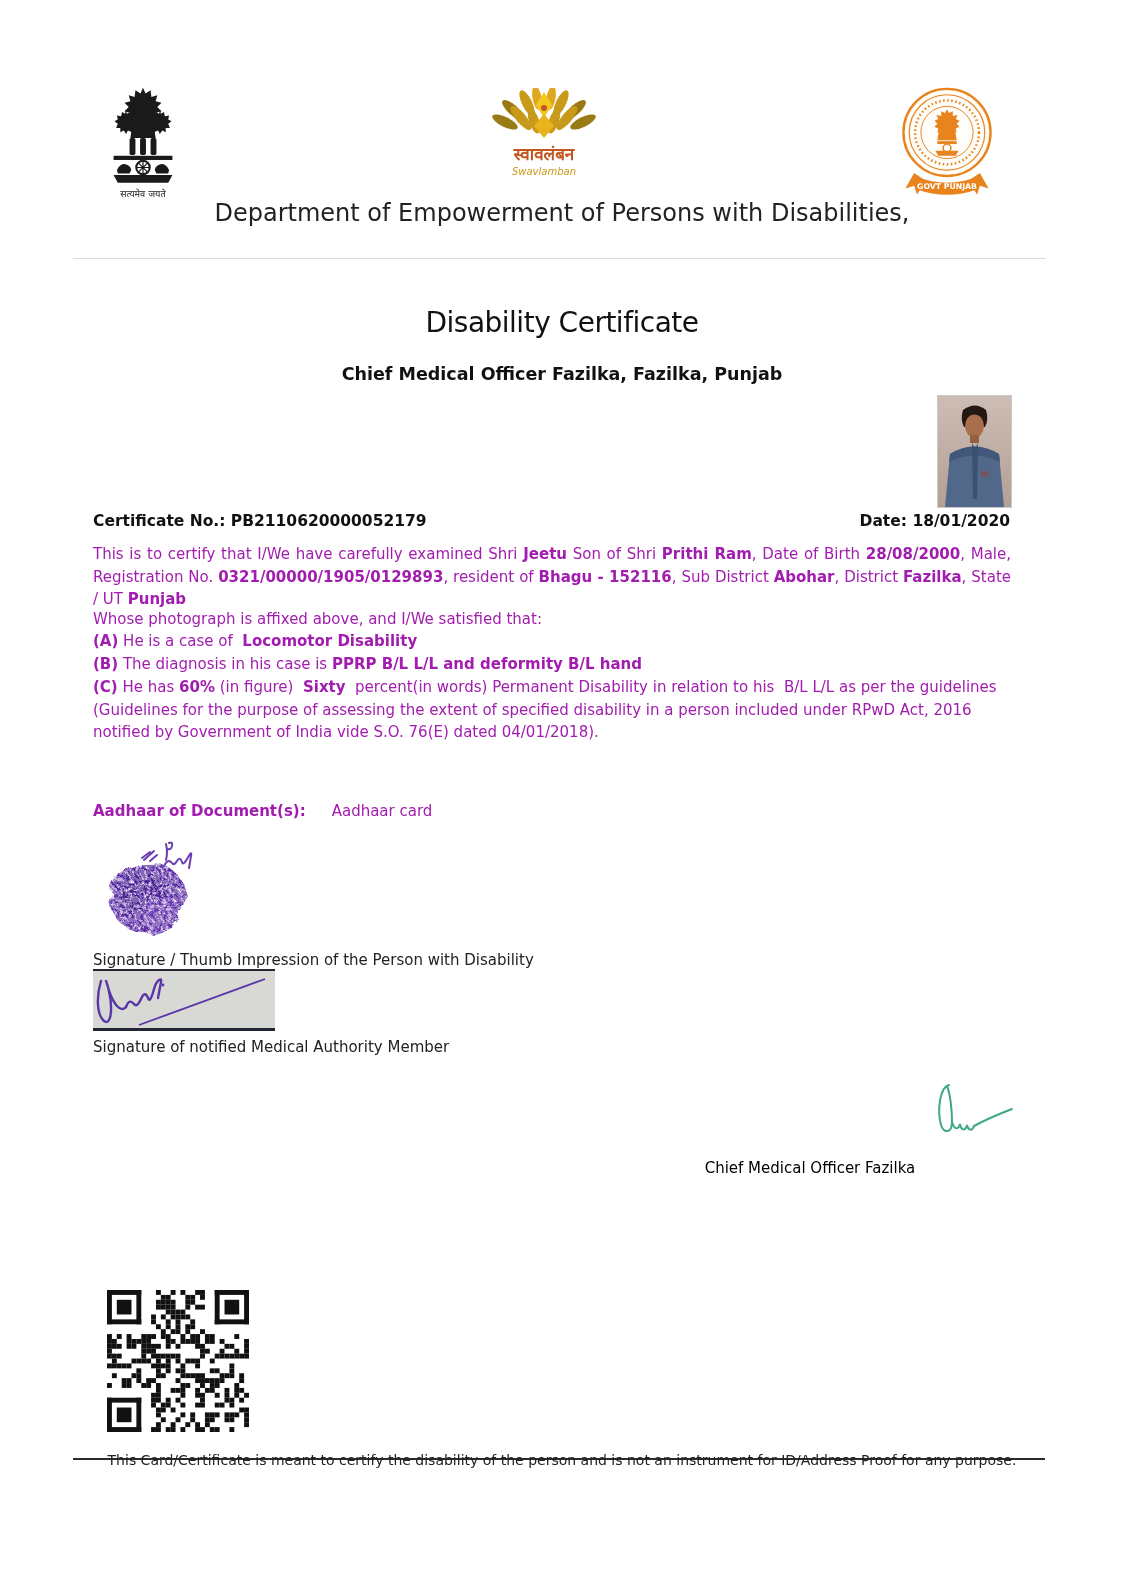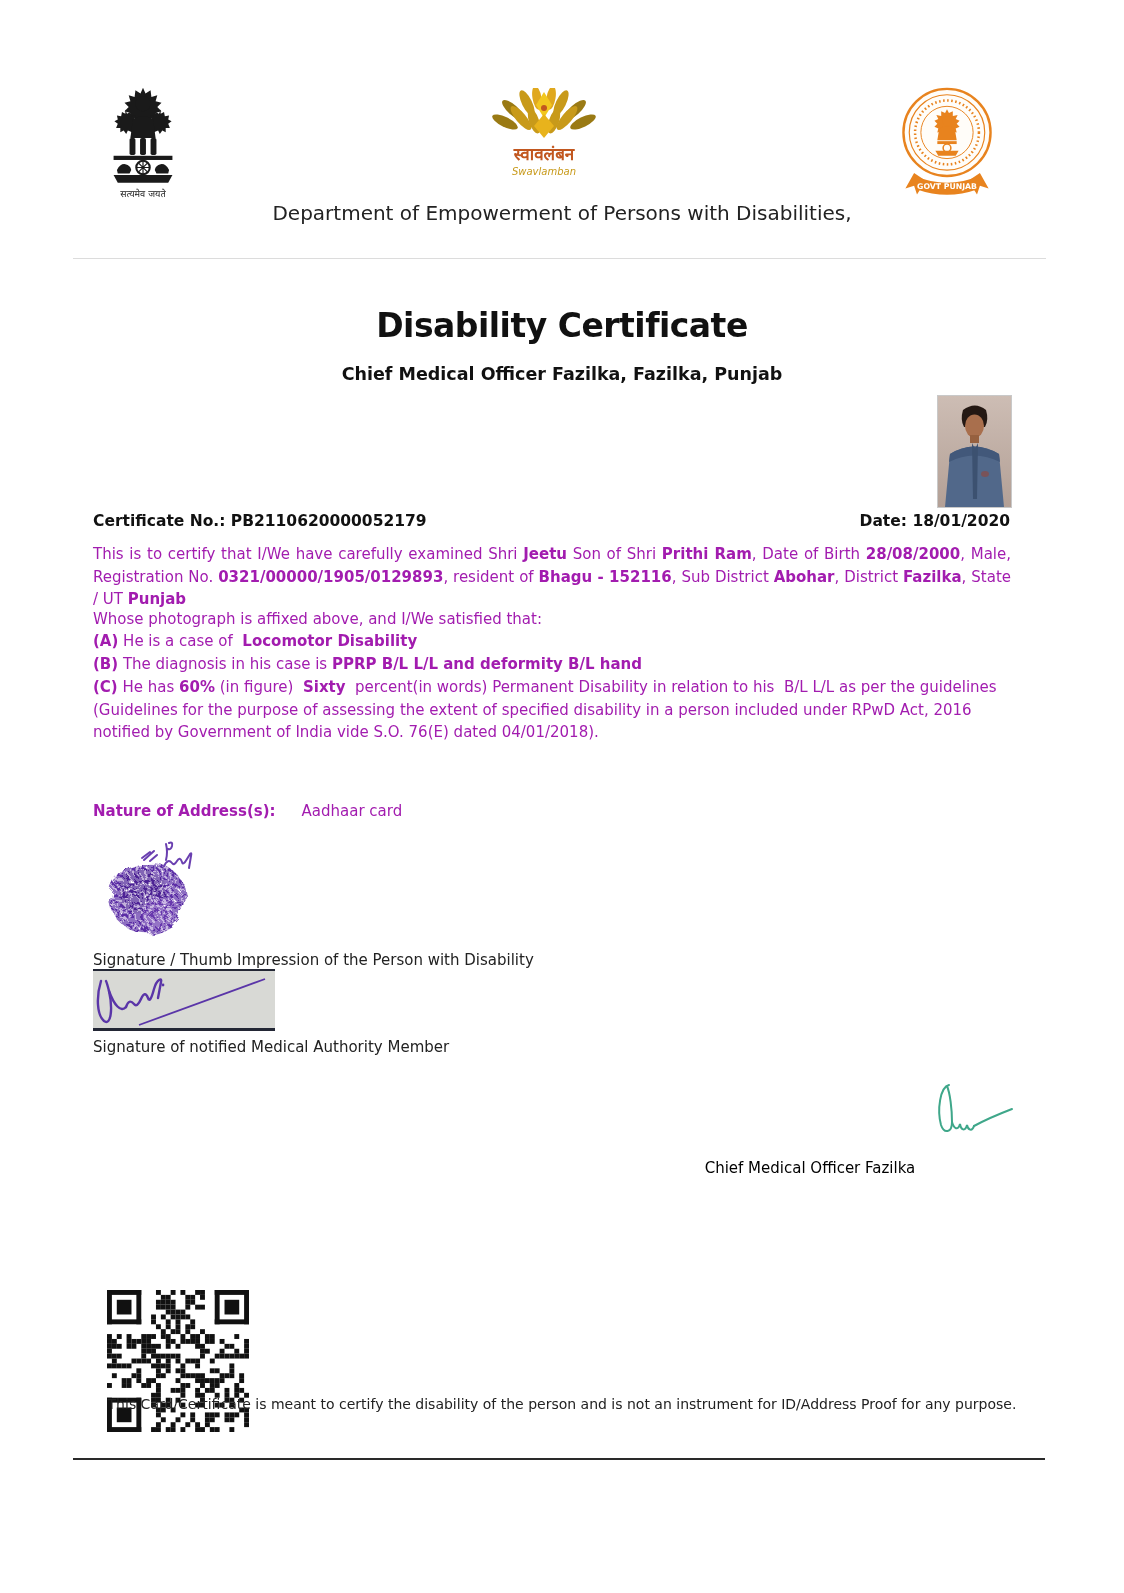--- a/index.html
+++ b/index.html
@@ -3,24 +3,24 @@
 <meta charset="utf-8">
 <style>
   * { margin:0; padding:0; box-sizing:border-box; }
   html,body { background:#ffffff; }
   body { font-family:"DejaVu Sans","Liberation Sans",sans-serif; color:#1b1b1b; }
   .page { position:relative; width:1124px; height:1593px; background:#fff; overflow:hidden; margin:0 auto; }
   .abs { position:absolute; }
   .b { font-weight:700; }
   .rich { white-space:pre-wrap; }
 
-  .dept { left:0; right:0; text-align:center; font-size:20px; line-height:23px; color:#222; }
+  .dept { left:0; right:0; text-align:center; font-size:24px; line-height:23px; color:#222; }
   .divider { height:1px; background:#dcdcdc; }
 
-  .title { left:0; right:0; text-align:center; font-size:33px; font-weight:700; letter-spacing:-0.5px; color:#111; }
+  .title { left:0; right:0; text-align:center; font-size:28px; font-weight:400; letter-spacing:-0.5px; color:#111; }
   .subtitle { left:0; right:0; text-align:center; font-size:17.5px; font-weight:700; color:#111; }
 
   .photo-frame { border:1px solid #c9c9c9; background:#c3b2a9; }
 
   .meta-row { font-size:15.5px; font-weight:700; color:#111; }
   .bodytxt { font-size:15px; line-height:22.5px; color:#a21caf; }
   .just { text-align:justify; }
 
   .label-txt { font-size:15px; color:#222; }
 
@@ -148,21 +148,21 @@
   </div>
 
   <div class="abs bodytxt rich just" style="left:93px; top:543px; width:918px;"><span>This is to certify that I/We have carefully examined Shri </span><span class="b">Jeetu</span><span> Son of Shri </span><span class="b">Prithi Ram</span><span>, Date of Birth </span><span class="b">28/08/2000</span><span>, Male, Registration No. </span><span class="b">0321/00000/1905/0129893</span><span>, resident of </span><span class="b">Bhagu - 152116</span><span>, Sub District </span><span class="b">Abohar</span><span>, District </span><span class="b">Fazilka</span><span>, State / UT </span><span class="b">Punjab</span></div>
   <div class="abs bodytxt" style="left:93px; top:608px; width:918px;">Whose photograph is affixed above, and I/We satisfied that:</div>
   <div class="abs bodytxt rich" style="left:93px; top:630px; width:918px;"><span class="b">(A)</span><span> He is a case of  </span><span class="b">Locomotor Disability</span></div>
   <div class="abs bodytxt rich" style="left:93px; top:653px; width:918px;"><span class="b">(B)</span><span> The diagnosis in his case is </span><span class="b">PPRP B/L L/L and deformity B/L hand</span></div>
   <div class="abs bodytxt rich" style="left:93px; top:676px; width:918px;"><span class="b">(C)</span><span> He has </span><span class="b">60%</span><span> (in figure)  </span><span class="b">Sixty</span><span>  percent(in words) Permanent Disability in relation to his  B/L L/L as per the guidelines (Guidelines for the purpose of assessing the extent of specified disability in a person included under RPwD Act, 2016 notified by Government of India vide S.O. 76(E) dated 04/01/2018).</span></div>
 
 
   <div class="abs bodytxt" style="left:93px; top:800px; width:918px;">
-    <span class="b">Nature of Address(s):</span><span class="nature-gap"></span><span>Aadhaar card</span>
+    <span class="b">Aadhaar of Document(s):</span><span class="nature-gap"></span><span>Aadhaar card</span>
   </div>
 
   <div class="abs" style="left:98px; top:836px; width:112px; height:112px;">
     <svg width="112" height="112" viewBox="0 0 112 112">
       <defs>
         <filter id="ink" x="-25%" y="-25%" width="150%" height="150%">
           <feTurbulence type="fractalNoise" baseFrequency="0.32" numOctaves="4" seed="8" result="n"></feTurbulence>
           <feComponentTransfer in="n" result="nn">
             <feFuncA type="discrete" tableValues="0 0.35 0.7 1 1"></feFuncA>
           </feComponentTransfer>
@@ -491,15 +491,15 @@
         <rect x="73.44827586206895" y="137.10344827586206" width="4.896551724137931" height="4.896551724137931" fill="#111"></rect>
         <rect x="88.13793103448275" y="137.10344827586206" width="4.896551724137931" height="4.896551724137931" fill="#111"></rect>
         <rect x="93.03448275862068" y="137.10344827586206" width="4.896551724137931" height="4.896551724137931" fill="#111"></rect>
         <rect x="102.82758620689654" y="137.10344827586206" width="4.896551724137931" height="4.896551724137931" fill="#111"></rect>
         <rect x="107.72413793103448" y="137.10344827586206" width="4.896551724137931" height="4.896551724137931" fill="#111"></rect>
         <rect x="122.41379310344827" y="137.10344827586206" width="4.896551724137931" height="4.896551724137931" fill="#111"></rect>
       </svg>
   </div>
 
   <div class="abs footer-line" style="left:73px; top:1458px; width:972px;"></div>
-  <div class="abs footer-note" style="top:1396px;">This Card/Certificate is meant to certify the disability of the person and is not an instrument for ID/Address Proof for any purpose.</div>
+  <div class="abs footer-note" style="top:1452px;">This Card/Certificate is meant to certify the disability of the person and is not an instrument for ID/Address Proof for any purpose.</div>
 
 </div>
 
 </body></html>

